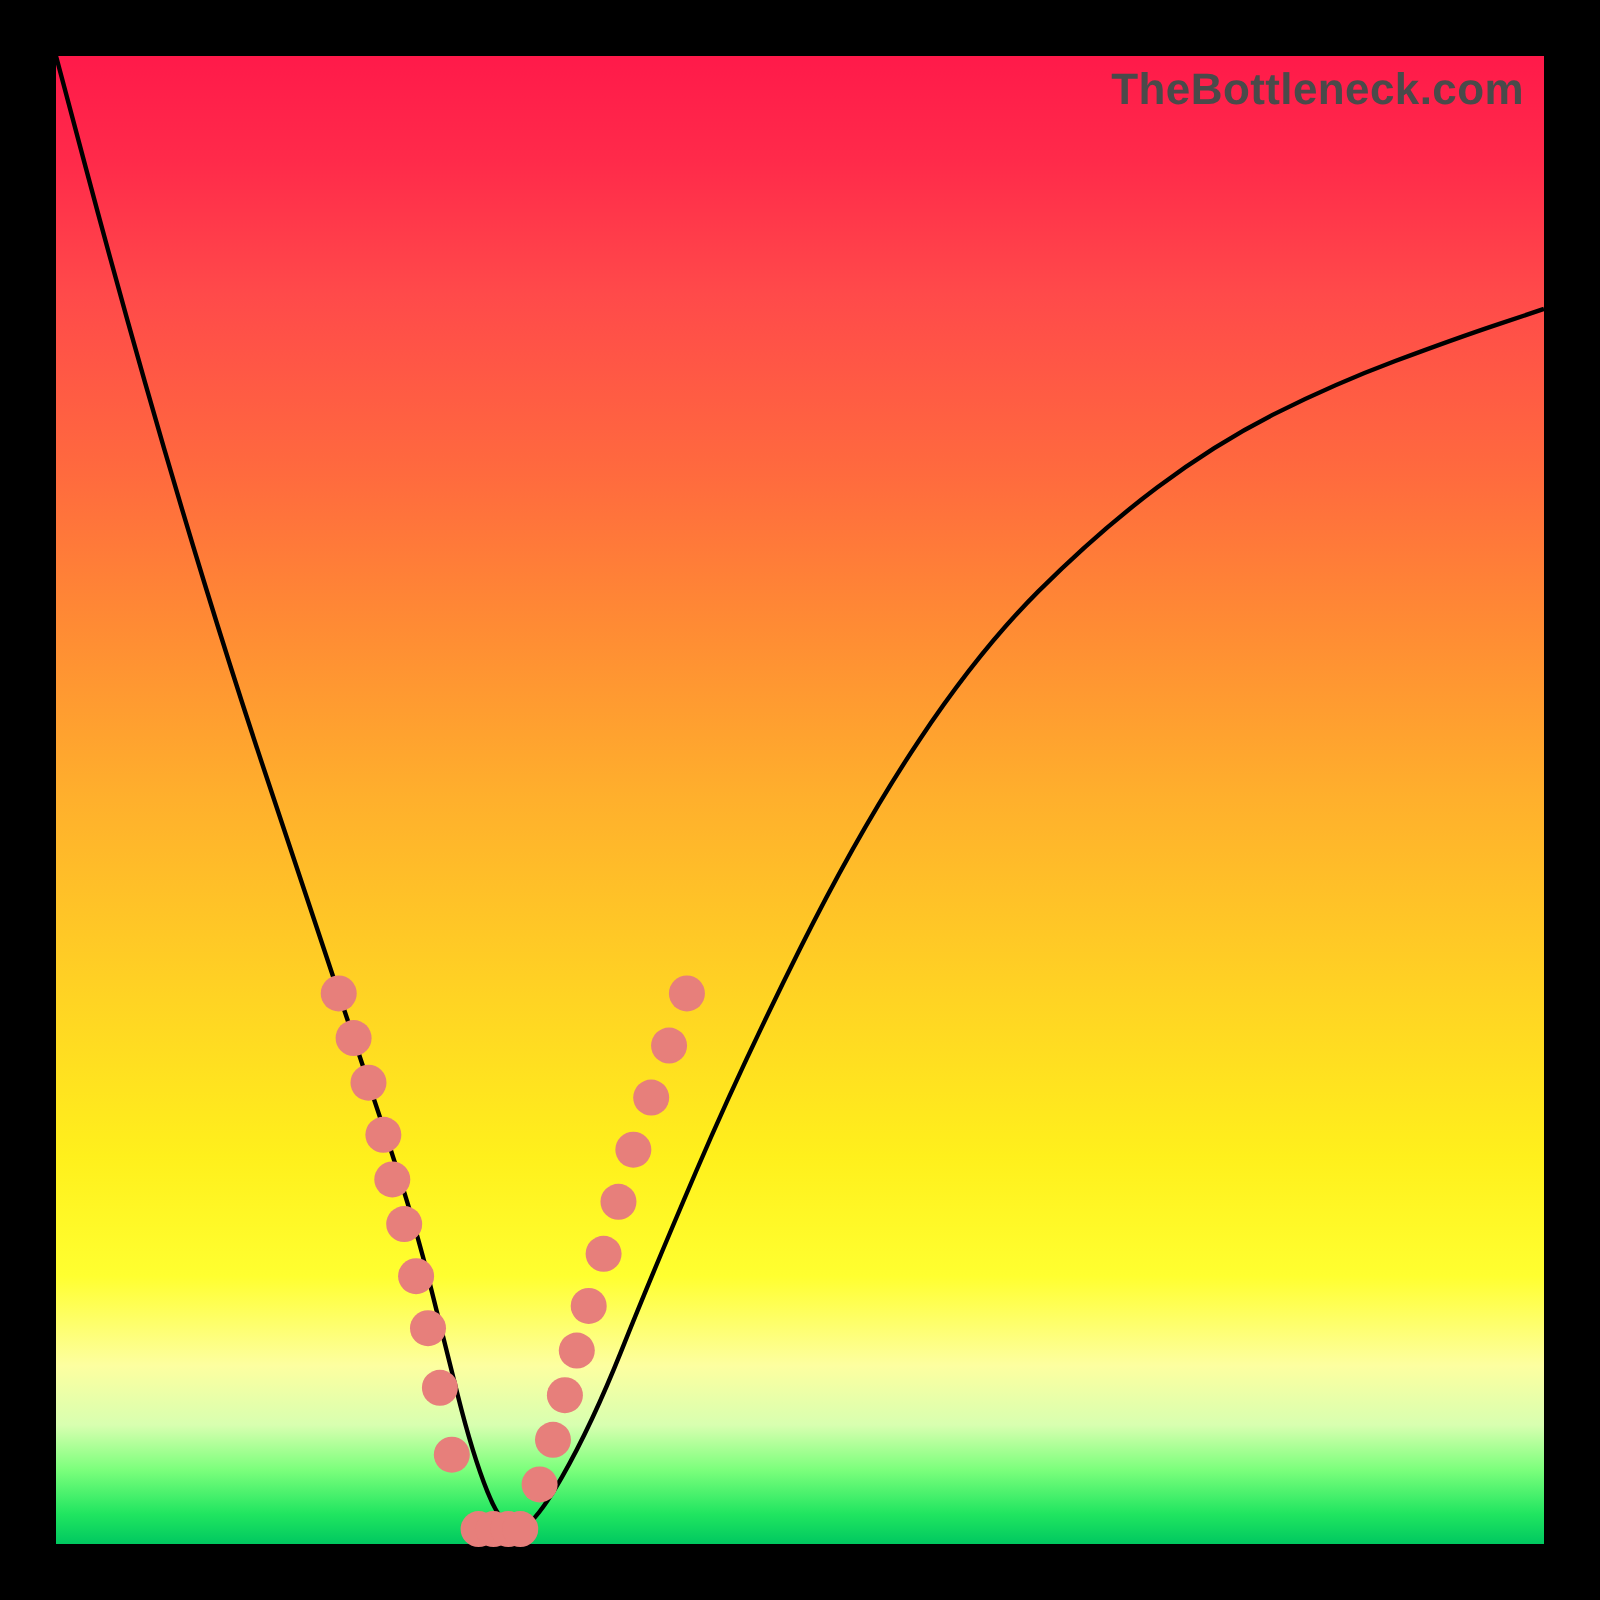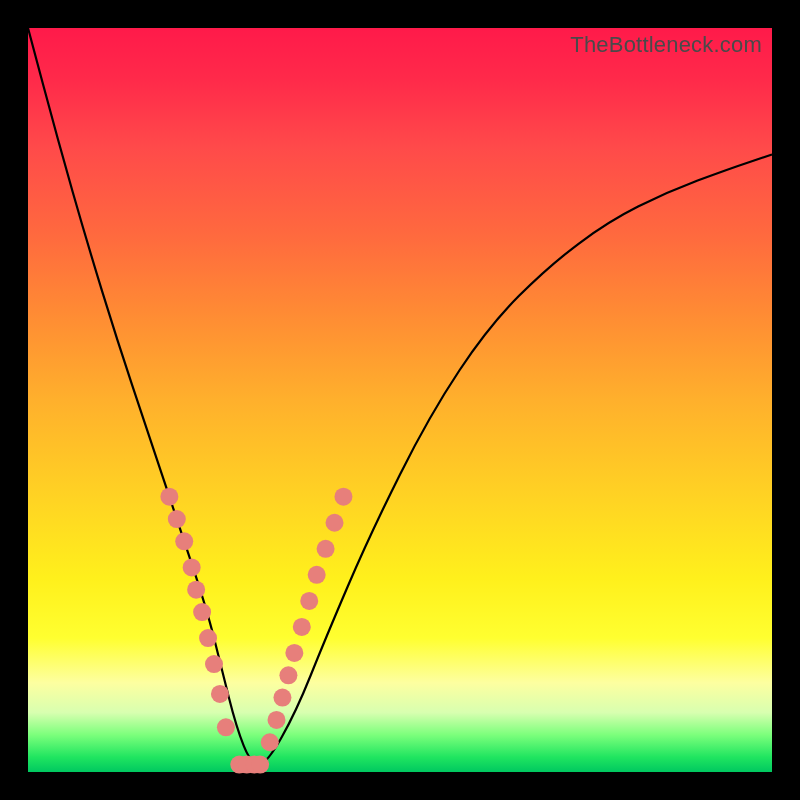--- a/index.html
+++ b/index.html
@@ -41,21 +41,21 @@
       #20e560 98%,
       #00c860 100%
     );
   }
   .watermark {
     position: absolute;
     top: 4px;
     right: 10px;
     color: #4a4a4a;
     font-size: 22px;
-    font-weight: 400;
+    font-weight: 700;
     letter-spacing: 0.2px;
     user-select: none;
   }
   svg.curve {
     position: absolute;
     left: 0;
     top: 0;
     width: 744px;
     height: 744px;
     overflow: visible;

